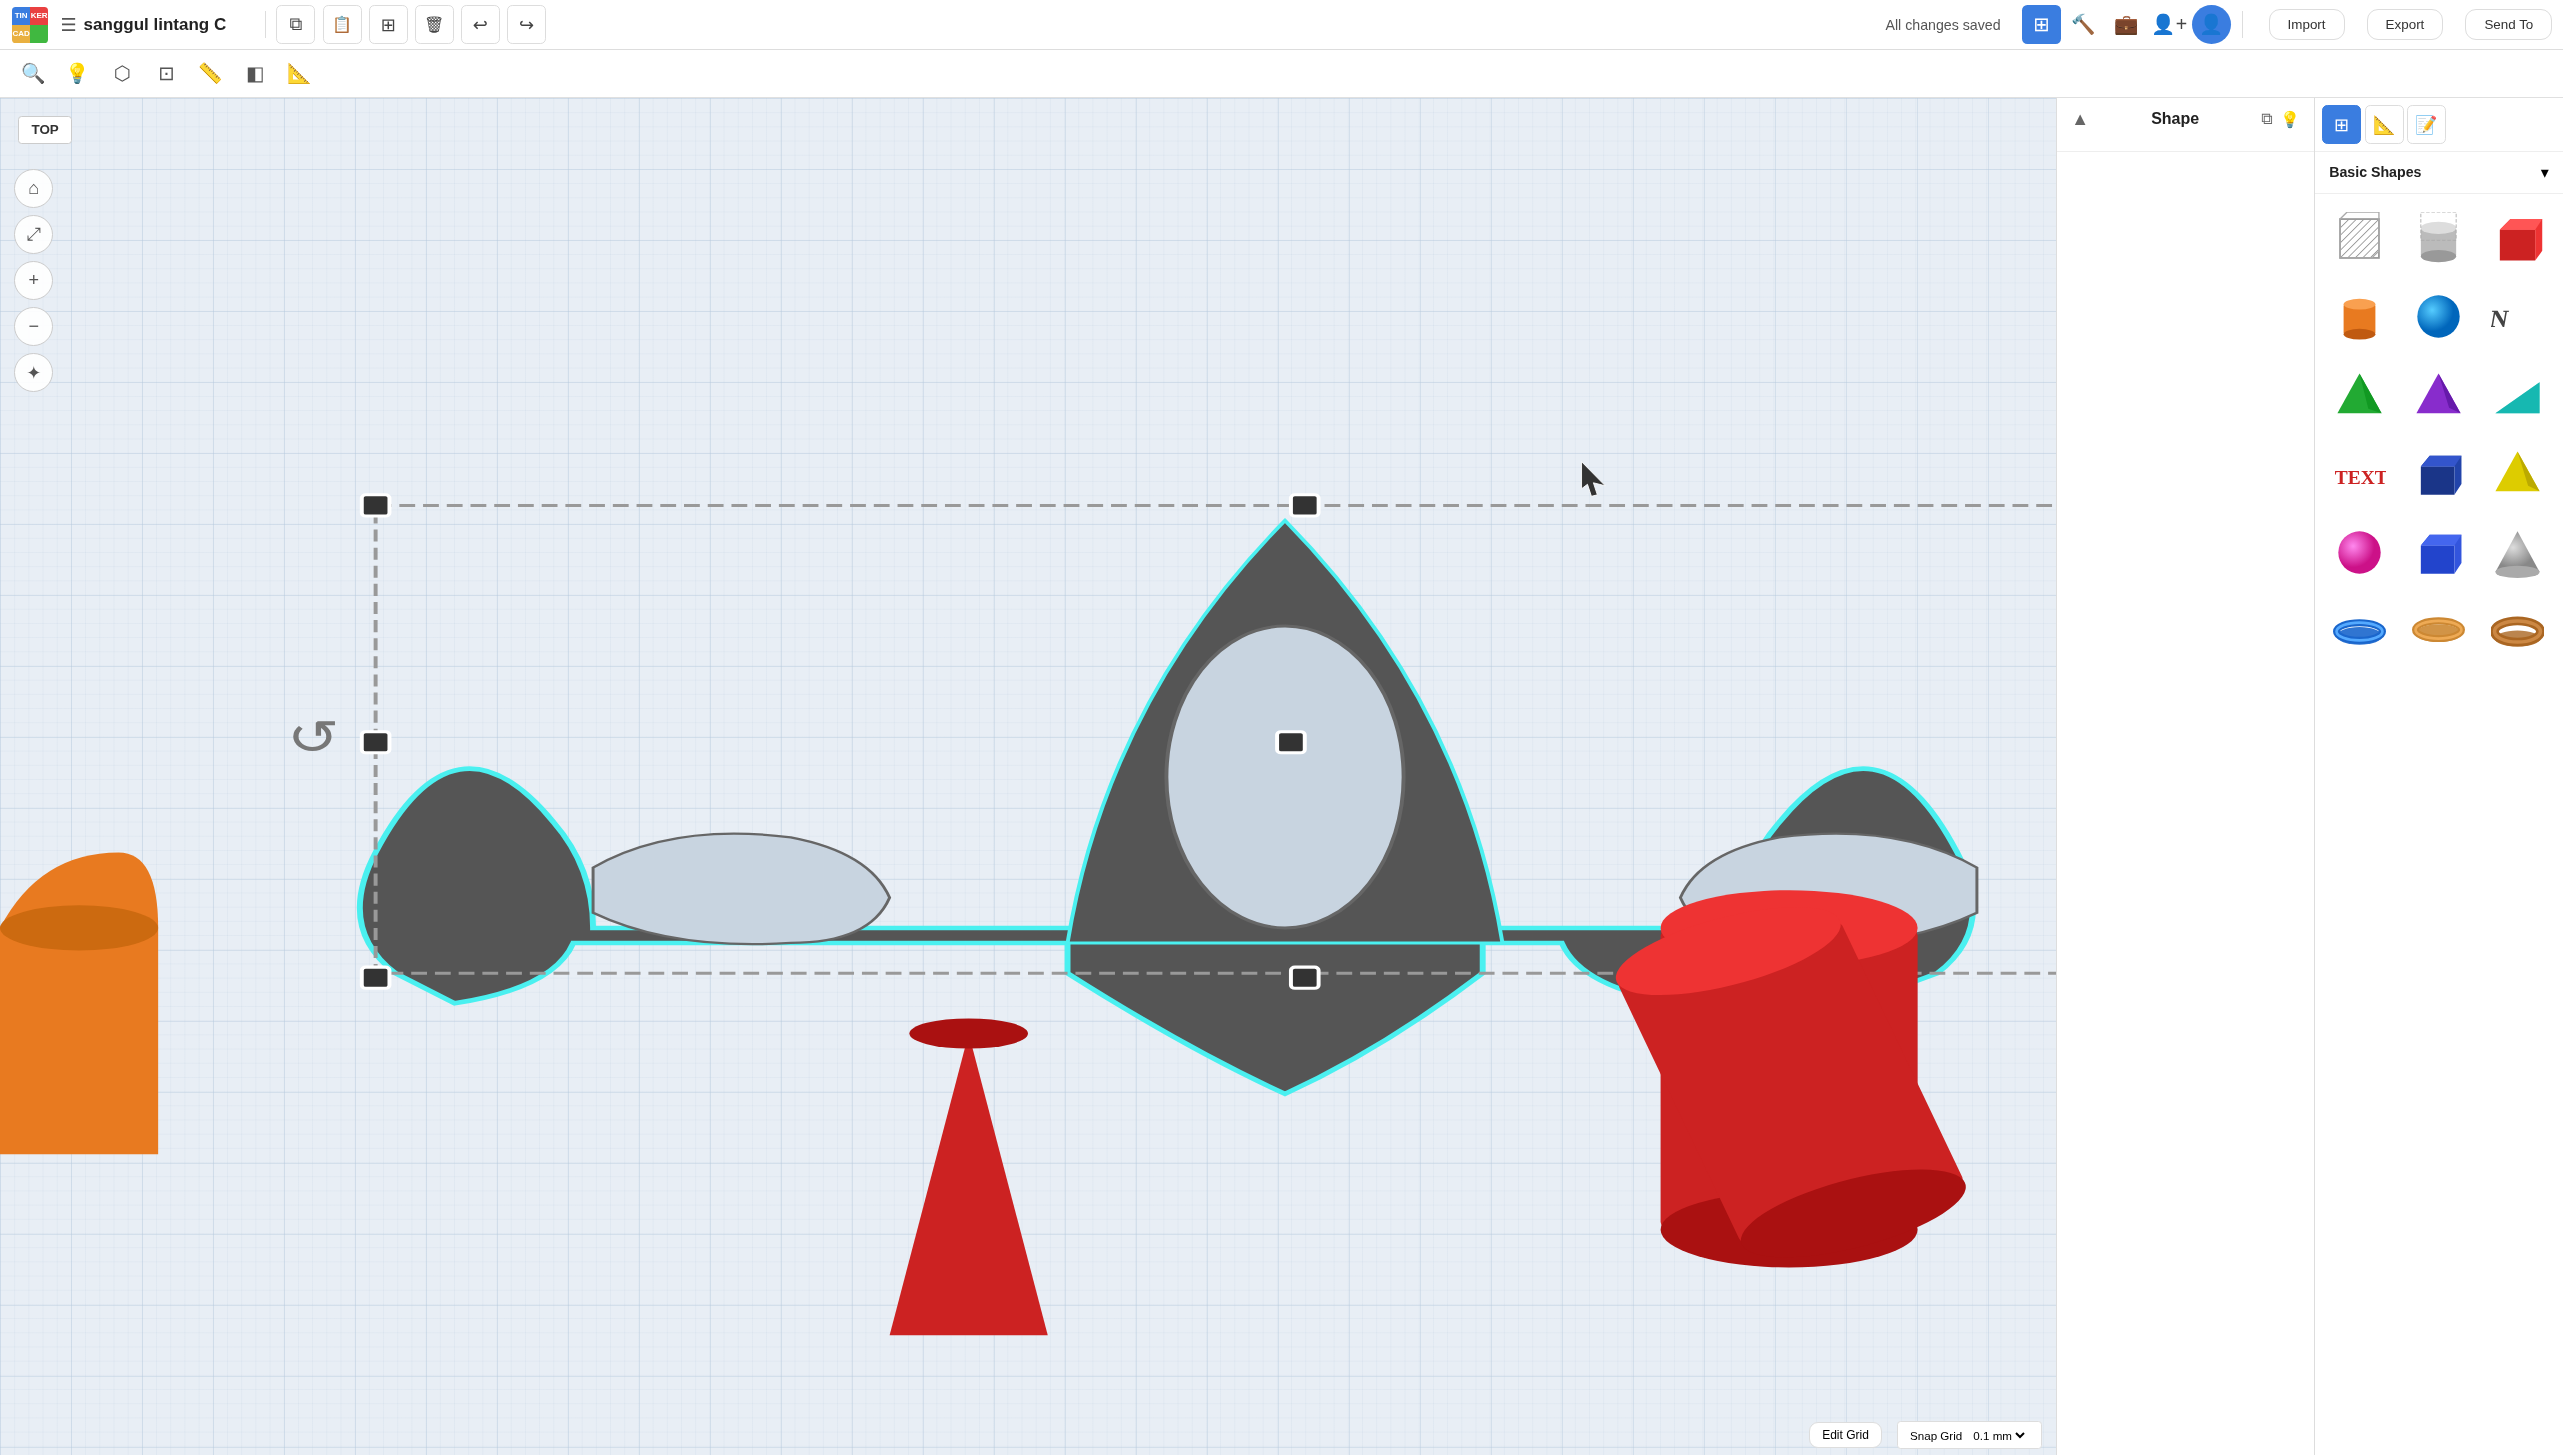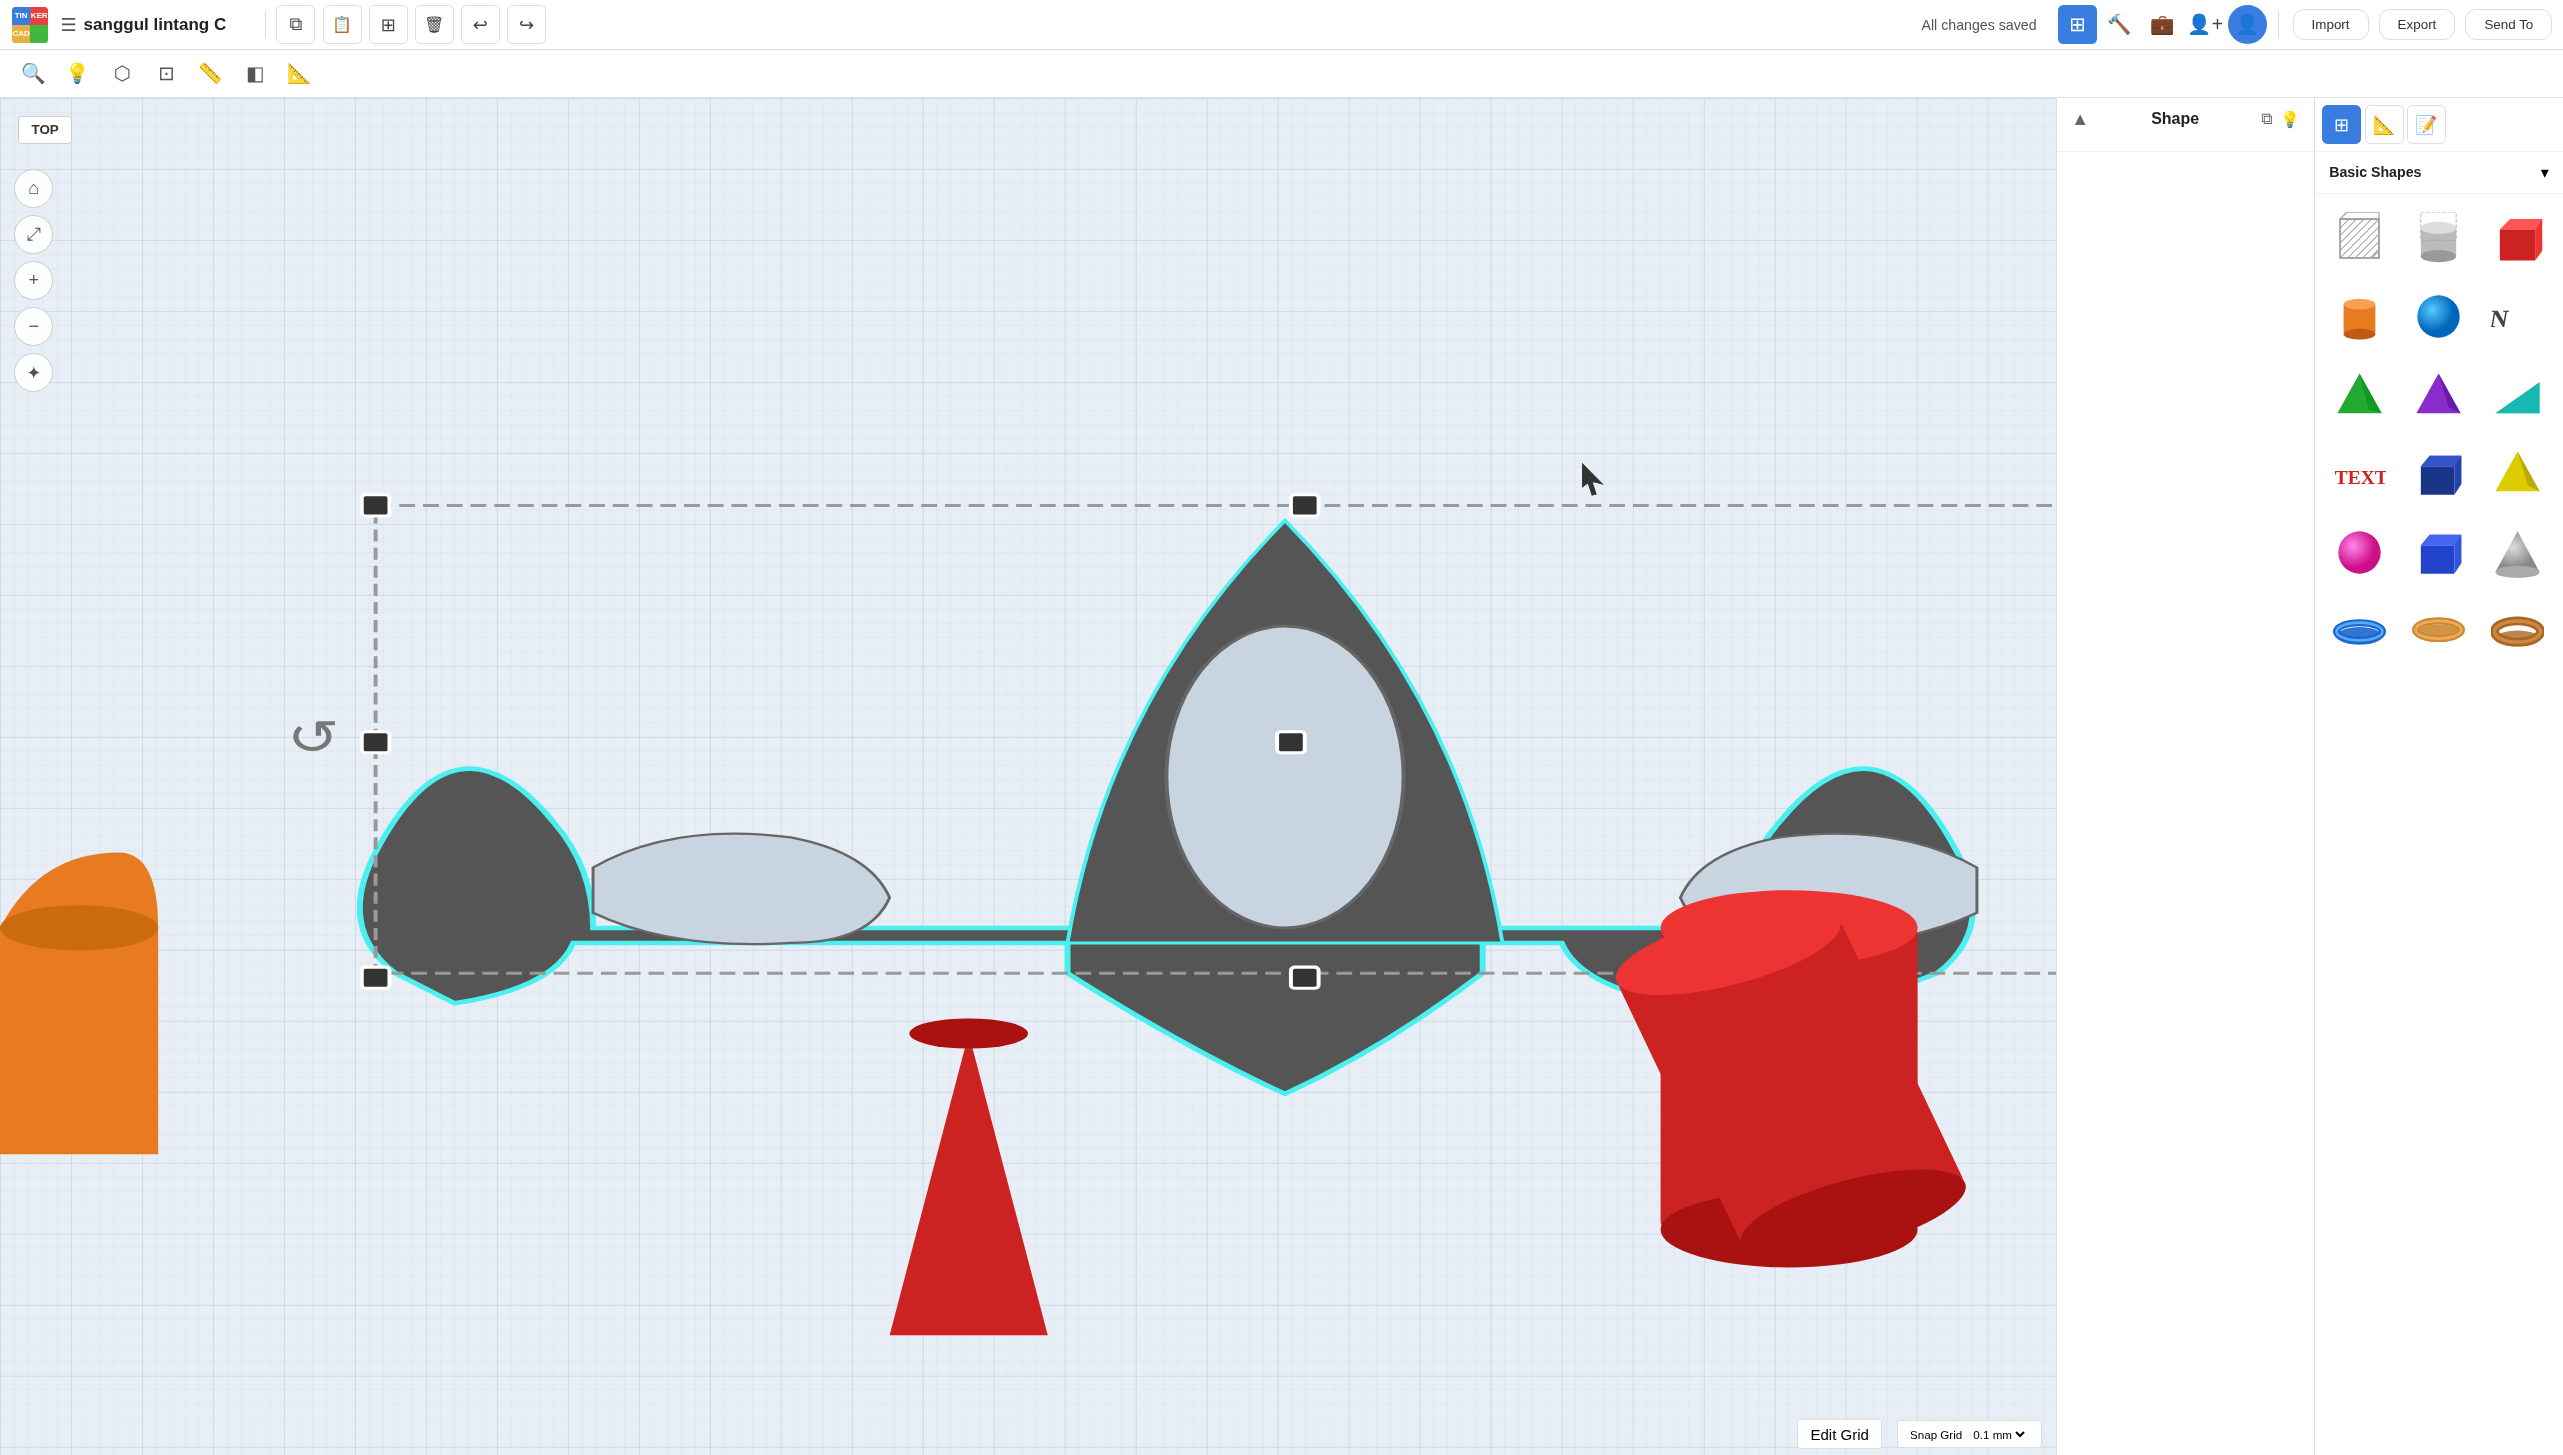--- a/index.html
+++ b/index.html
@@ -32,21 +32,21 @@
     }
     .topbar-spacer { flex: 1; }
     .status-text { font-size: 14.2px; color: #555; margin-right: 14.2px; }
     .topbar-icon-btn {
       width: 39px; height: 39px; border-radius: 5.3px; border: none; background: transparent;
       cursor: pointer; display: flex; align-items: center; justify-content: center; font-size: 19.6px; color: #444;
     }
     .topbar-icon-btn.active { background: #3a7de0; color: #fff; }
     .topbar-action-btn {
       padding: 7.1px 18px; border-radius: 11px; border: 0.9px solid #ddd; background: #fff;
-      cursor: pointer; font-size: 13.4px; color: #333; font-weight: 500; margin-left: 3px;
+      cursor: pointer; font-size: 13.4px; color: #333; font-weight: 500; margin-left: 15px;
     }
 
     
     #toolbar2 {
       display: flex; align-items: center; background: #fff; border-bottom: 0.9px solid #e0e0e0;
       height: 48px; padding: 0 14.2px; gap: 5.3px; flex-shrink: 0;
     }
     .tool-btn {
       width: 39px; height: 39px; border-radius: 5.3px; border: 0.9px solid transparent; background: transparent;
       cursor: pointer; display: flex; align-items: center; justify-content: center; font-size: 19.6px; color: #555;
@@ -280,21 +280,21 @@
           <ellipse cx="65" cy="245" rx="60" ry="22" fill="#aa1111"></ellipse>
         </g>
       </g>
 
       <g transform="translate(800, 241)">
         <polygon points="0,0 12,16 6,14 8,22 5,23 3,15 0,18" fill="#333" stroke="#fff" stroke-width="0.5"></polygon>
       </g>
     </svg>
 
     <div style="position:absolute; bottom:7.1px; right:14.2px; display:flex; gap:14.2px; align-items:center;">
-      <button style="background:#fff; border:0.9px solid #ddd; border-radius:3px; padding:5.3px 12.5px; cursor:pointer; font-size:15px;">Edit Grid</button>
+      <button style="background:#fff; border:0.9px solid #ddd; border-radius:9px; padding:5.3px 12.5px; cursor:pointer; font-size:12px;">Edit Grid</button>
       <div style="background:#fff; border:0.9px solid #ddd; border-radius:3.6px; padding:5.3px 12.5px; display:flex; align-items:center; gap:7.1px; font-size:11.6px;">
         <span>Snap Grid</span>
         <select style="border:none; background:transparent; font-size:11.6px;">
           <option>0.1 mm</option>
           <option>0.5 mm</option>
           <option>1.0 mm</option>
         </select>
       </div>
     </div>
   </div>

